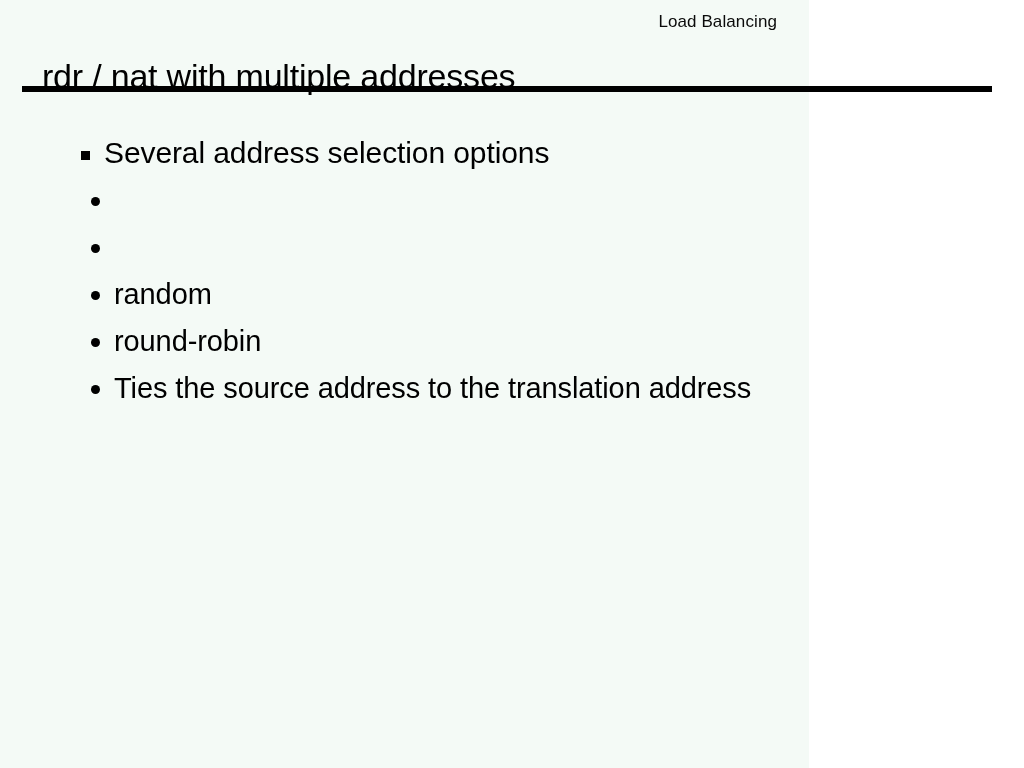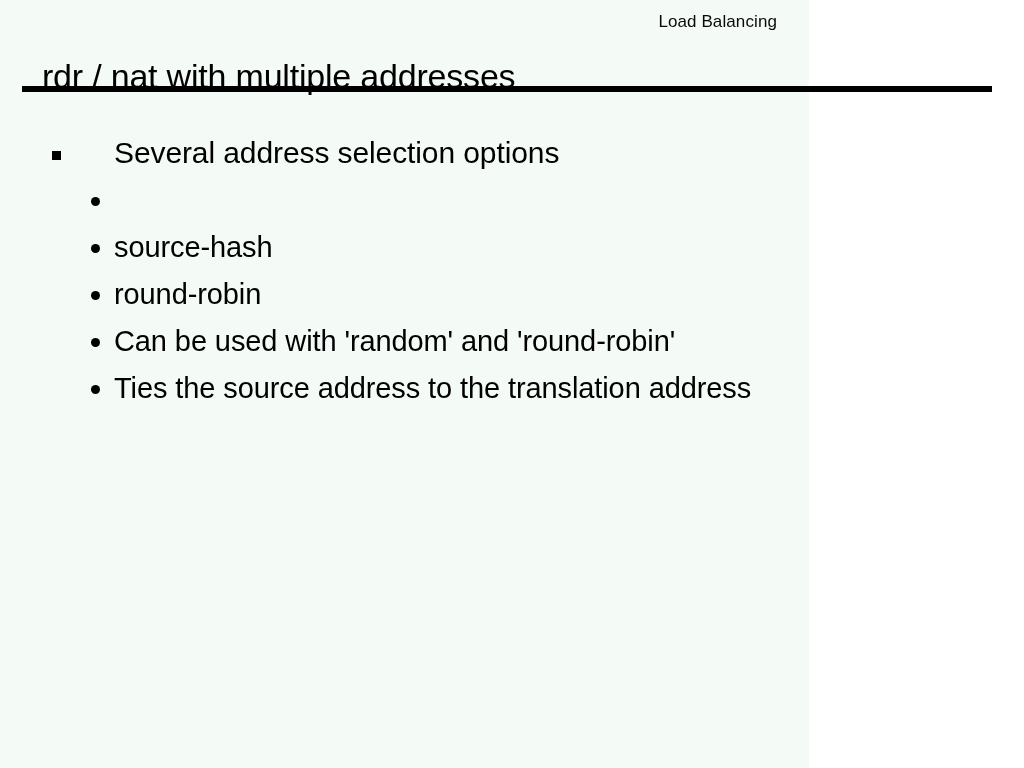--- a/index.html
+++ b/index.html
@@ -74,22 +74,23 @@
     position: absolute;
     display: block;
   }
   .bullet .btext {
     display: block;
     white-space: nowrap;
   }
 
   
   .lvl1 {
-    padding-left: 114px;
+    padding-left: 75px;
     height: 47px;
+    margin-left: 29px;
   }
   .lvl1 .btext {
     font-size: 30px;
     line-height: 38px;
     letter-spacing: -0.1px;
   }
   .lvl1 .marker {
     left: 52px;
     top: 17px;
     width: 9px;
@@ -131,29 +132,28 @@
     <ul class="bullet-list" id="bullet-list">
         <li class="bullet lvl1">
           <span class="marker"></span>
           <span class="btext">Several address selection options</span>
         </li>
         <li class="bullet lvl2">
           <span class="marker"></span>
         </li>
         <li class="bullet lvl2">
           <span class="marker"></span>
-          <span class="btext">source-hash</span>
+        </li>
+        <li class="bullet lvl2">
+          <span class="marker"></span>
+          <span class="btext">random</span>
         </li>
         <li class="bullet lvl2">
           <span class="marker"></span>
           <span class="btext">round-robin</span>
-        </li>
-        <li class="bullet lvl2">
-          <span class="marker"></span>
-          <span class="btext">Can be used with 'random' and 'round-robin'</span>
         </li>
         <li class="bullet lvl2">
           <span class="marker"></span>
           <span class="btext">Ties the source address to the translation address</span>
         </li>
       </ul>
   </div>
 
 </div>
 

